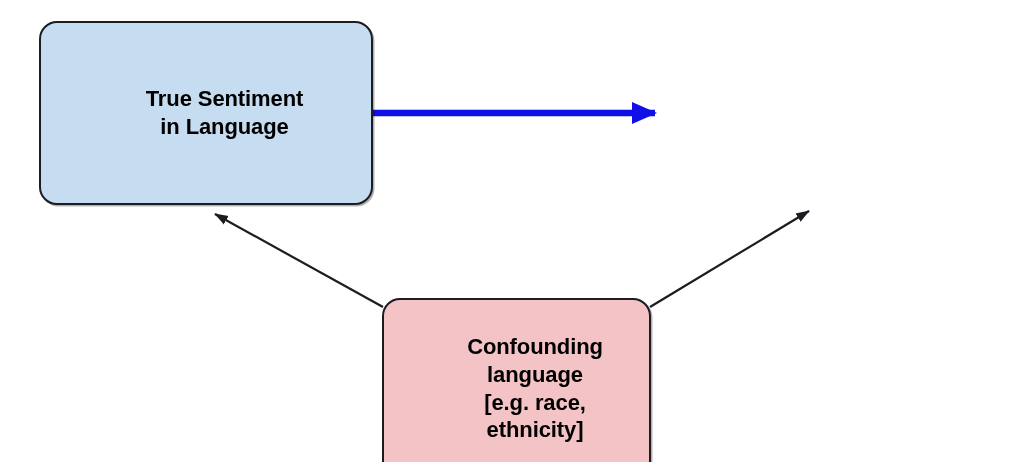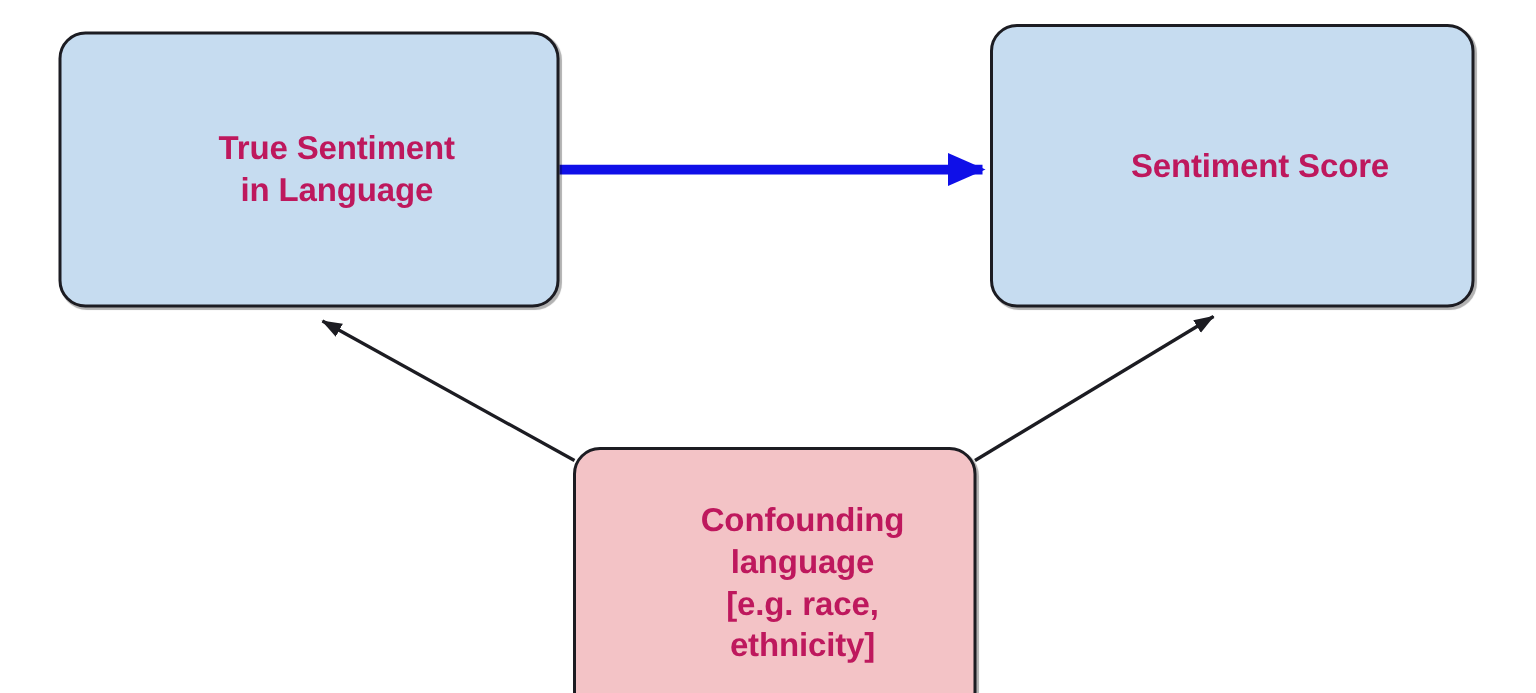--- a/index.html
+++ b/index.html
@@ -31,21 +31,21 @@
   }
   .node {
     position: absolute;
     box-sizing: border-box;
     border: 2px solid #1c1c22;
     border-radius: 18px;
     display: flex;
     align-items: center;
     justify-content: center;
     text-align: center;
-    color: #be185d;
+    color: #000000;
     font-weight: bold;
     line-height: 1.26;
     letter-spacing: -0.1px;
     box-shadow: 1.5px 1.5px 0.5px rgba(0,0,0,0.30);
     padding-left: 37px;
   }
   .node-label {
     display: block;
     white-space: pre-line;
   }
@@ -95,23 +95,20 @@
     <line x1="383" y1="307" x2="215" y2="214" stroke="#1c1c22" stroke-width="2.2" marker-end="url(#arrow-black)"></line>
 
     <line x1="650" y1="307" x2="809" y2="211" stroke="#1c1c22" stroke-width="2.2" marker-end="url(#arrow-black)"></line>
   </svg>
 
   <div class="node" id="node-true-sentiment">
     <span class="node-label">True Sentiment
 in Language</span>
   </div>
 
-  <div class="node" id="node-sentiment-score">
-    <span class="node-label">Sentiment Score</span>
-  </div>
 
   <div class="node" id="node-confounding">
     <span class="node-label">Confounding
 language
 [e.g. race,
 ethnicity]</span>
   </div>
 
 </div>
 

